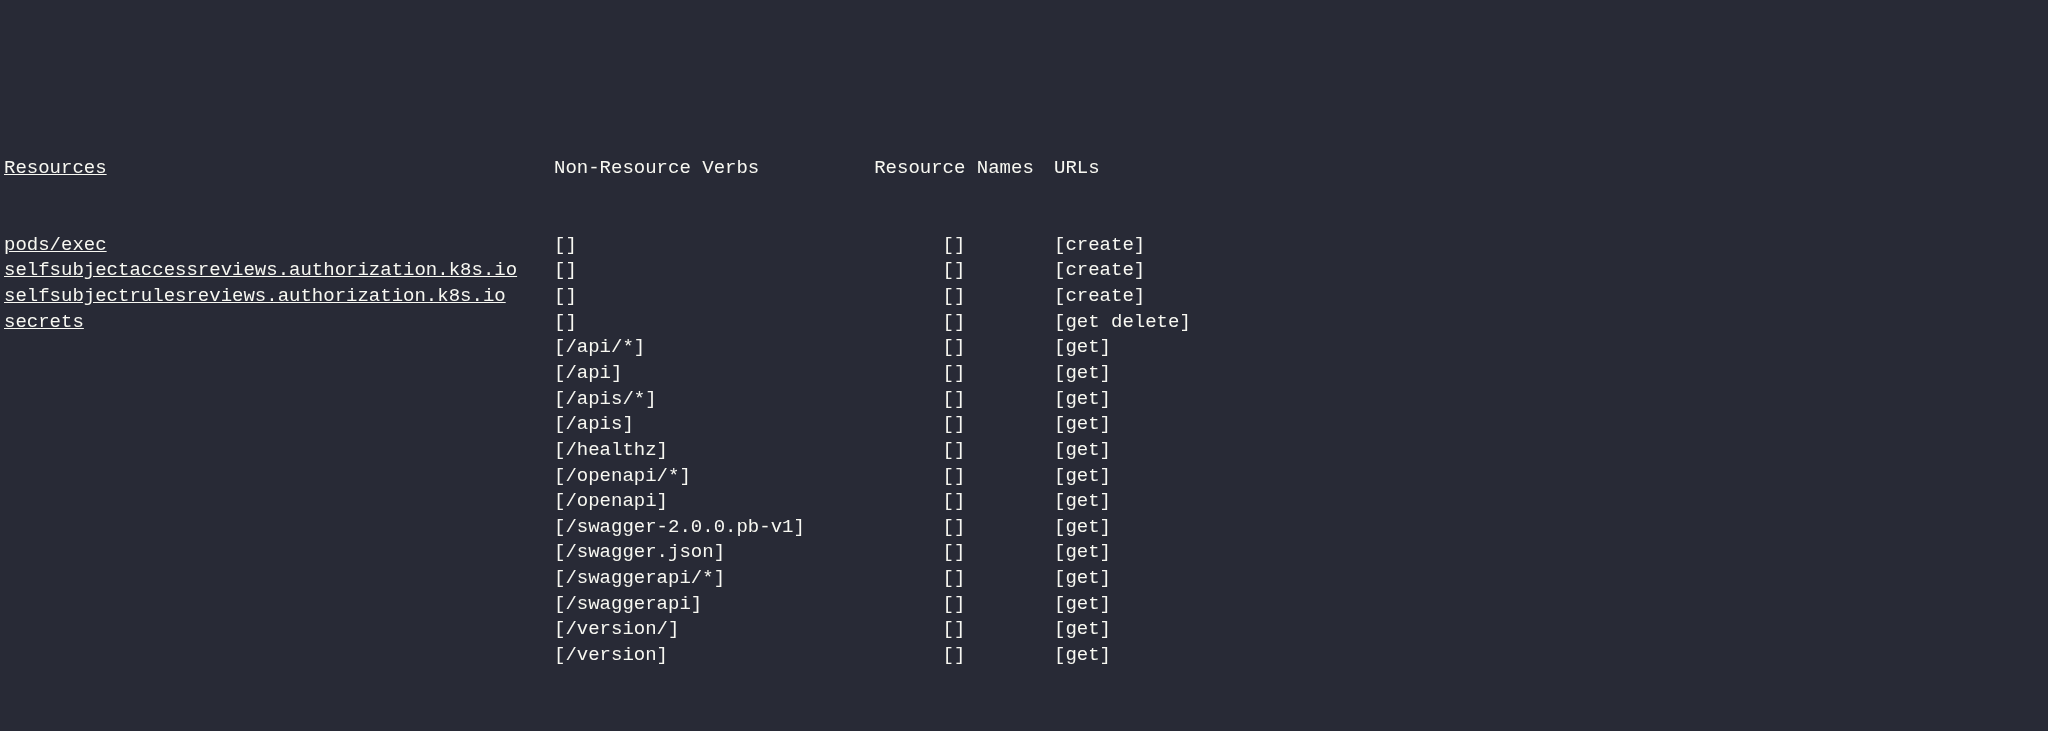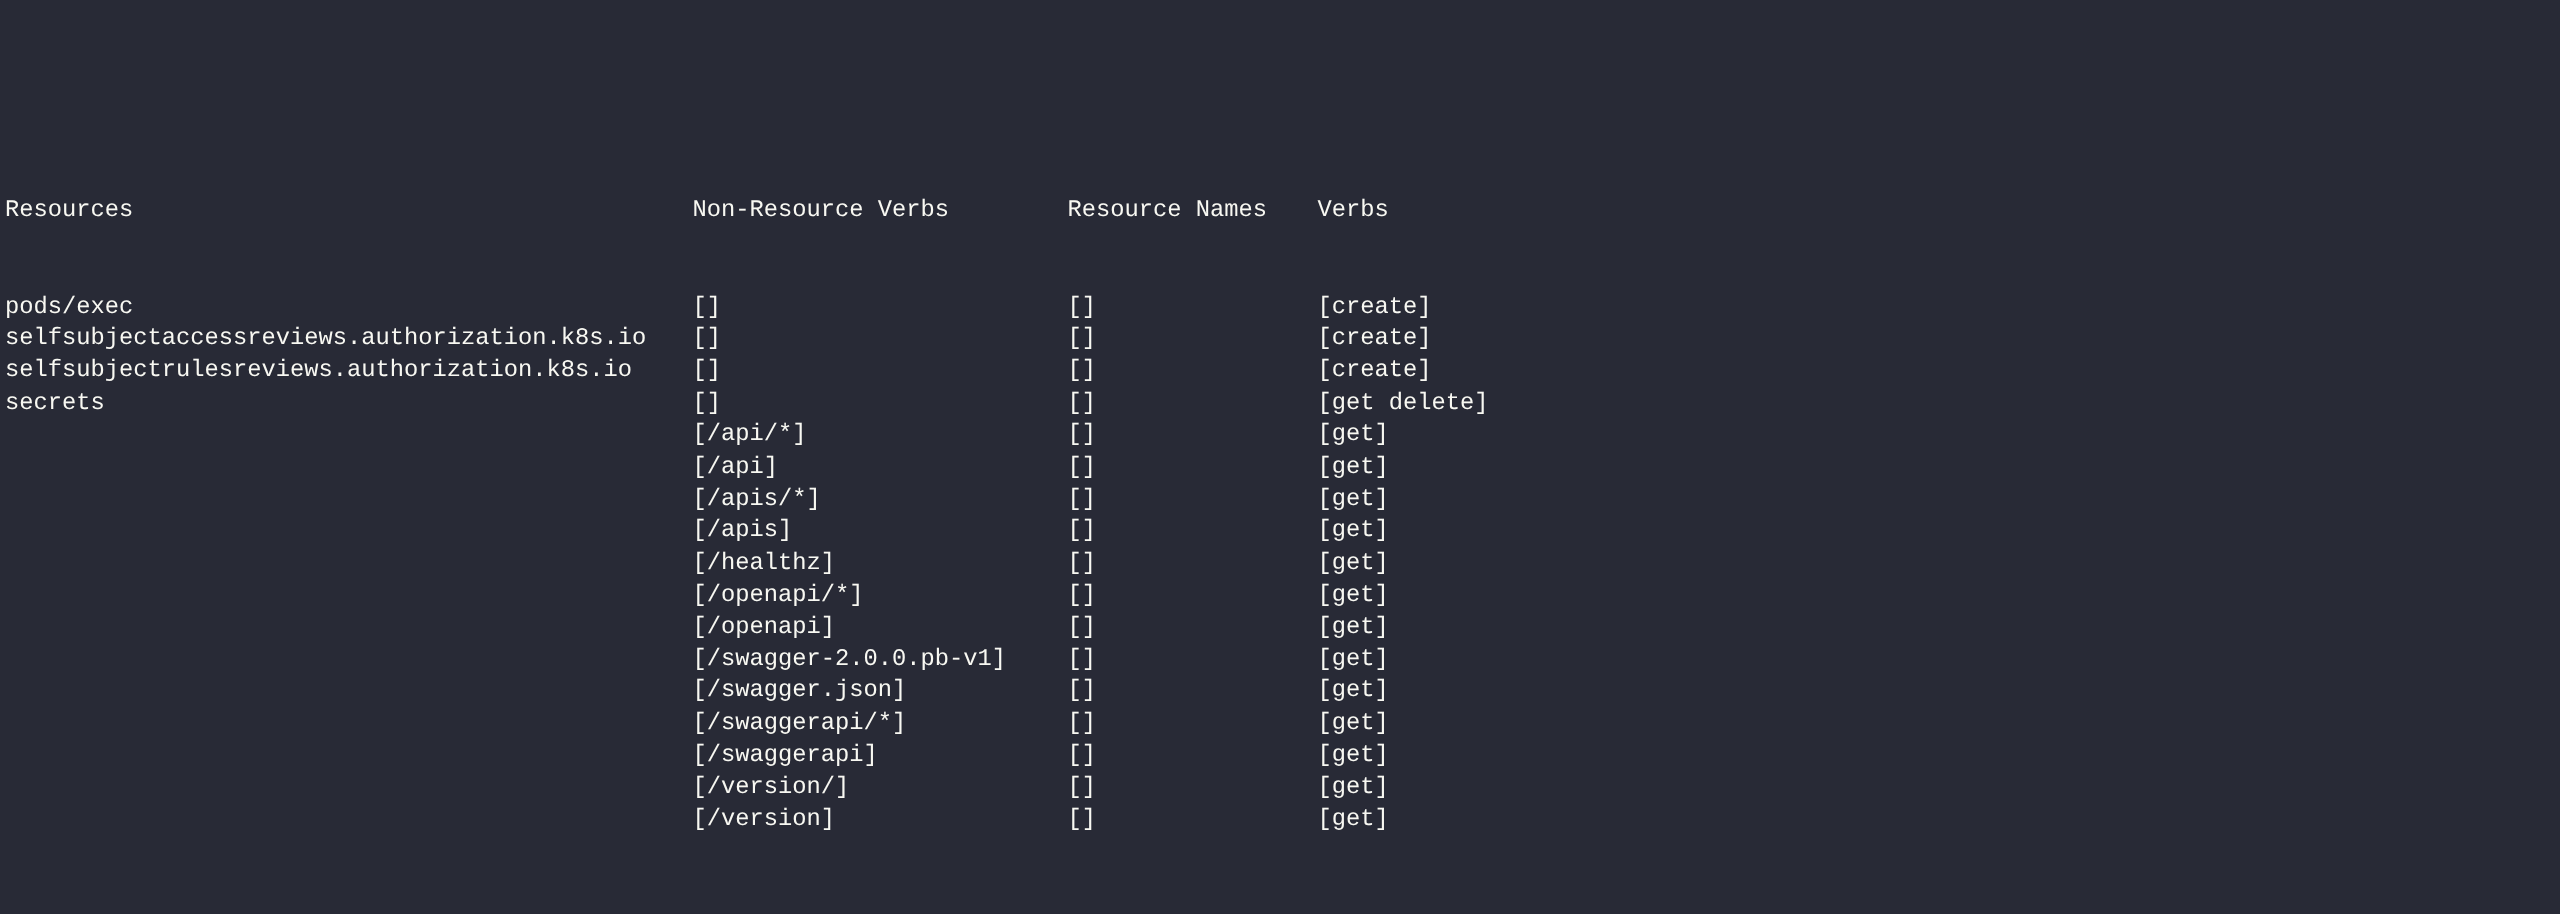--- a/index.html
+++ b/index.html
@@ -23,40 +23,42 @@
       width: 100%;
     }
     .line {
       display: block;
       white-space: pre;
     }
     .col-resources {
       display: inline-block;
       width: 550px;
       vertical-align: top;
+      text-decoration: underline;
     }
     .col-nonresource {
       display: inline-block;
       width: 300px;
       vertical-align: top;
     }
     .col-resourcenames {
       display: inline-block;
       width: 200px;
       vertical-align: top;
+      text-align: center;
     }
     .col-verbs {
       display: inline-block;
       vertical-align: top;
     }
   </style>
 </head>
 <body>
 
 
 
 <div class="terminal">
-  <div class="line"><span class="col-resources">Resources</span><span class="col-nonresource">Non-Resource Verbs</span><span class="col-resourcenames">Resource Names</span><span class="col-verbs">Verbs</span></div>
+  <div class="line"><span class="col-resources">Resources</span><span class="col-nonresource">Non-Resource Verbs</span><span class="col-resourcenames">Resource Names</span><span class="col-verbs">URLs</span></div>
   <div id="rows-container"><div class="line"><span class="col-resources">pods/exec</span><span class="col-nonresource">[]</span><span class="col-resourcenames">[]</span><span class="col-verbs">[create]</span></div><div class="line"><span class="col-resources">selfsubjectaccessreviews.authorization.k8s.io</span><span class="col-nonresource">[]</span><span class="col-resourcenames">[]</span><span class="col-verbs">[create]</span></div><div class="line"><span class="col-resources">selfsubjectrulesreviews.authorization.k8s.io</span><span class="col-nonresource">[]</span><span class="col-resourcenames">[]</span><span class="col-verbs">[create]</span></div><div class="line"><span class="col-resources">secrets</span><span class="col-nonresource">[]</span><span class="col-resourcenames">[]</span><span class="col-verbs">[get delete]</span></div><div class="line"><span class="col-resources"></span><span class="col-nonresource">[/api/*]</span><span class="col-resourcenames">[]</span><span class="col-verbs">[get]</span></div><div class="line"><span class="col-resources"></span><span class="col-nonresource">[/api]</span><span class="col-resourcenames">[]</span><span class="col-verbs">[get]</span></div><div class="line"><span class="col-resources"></span><span class="col-nonresource">[/apis/*]</span><span class="col-resourcenames">[]</span><span class="col-verbs">[get]</span></div><div class="line"><span class="col-resources"></span><span class="col-nonresource">[/apis]</span><span class="col-resourcenames">[]</span><span class="col-verbs">[get]</span></div><div class="line"><span class="col-resources"></span><span class="col-nonresource">[/healthz]</span><span class="col-resourcenames">[]</span><span class="col-verbs">[get]</span></div><div class="line"><span class="col-resources"></span><span class="col-nonresource">[/openapi/*]</span><span class="col-resourcenames">[]</span><span class="col-verbs">[get]</span></div><div class="line"><span class="col-resources"></span><span class="col-nonresource">[/openapi]</span><span class="col-resourcenames">[]</span><span class="col-verbs">[get]</span></div><div class="line"><span class="col-resources"></span><span class="col-nonresource">[/swagger-2.0.0.pb-v1]</span><span class="col-resourcenames">[]</span><span class="col-verbs">[get]</span></div><div class="line"><span class="col-resources"></span><span class="col-nonresource">[/swagger.json]</span><span class="col-resourcenames">[]</span><span class="col-verbs">[get]</span></div><div class="line"><span class="col-resources"></span><span class="col-nonresource">[/swaggerapi/*]</span><span class="col-resourcenames">[]</span><span class="col-verbs">[get]</span></div><div class="line"><span class="col-resources"></span><span class="col-nonresource">[/swaggerapi]</span><span class="col-resourcenames">[]</span><span class="col-verbs">[get]</span></div><div class="line"><span class="col-resources"></span><span class="col-nonresource">[/version/]</span><span class="col-resourcenames">[]</span><span class="col-verbs">[get]</span></div><div class="line"><span class="col-resources"></span><span class="col-nonresource">[/version]</span><span class="col-resourcenames">[]</span><span class="col-verbs">[get]</span></div></div>
 </div>
 
 
 
 
 </body></html>

